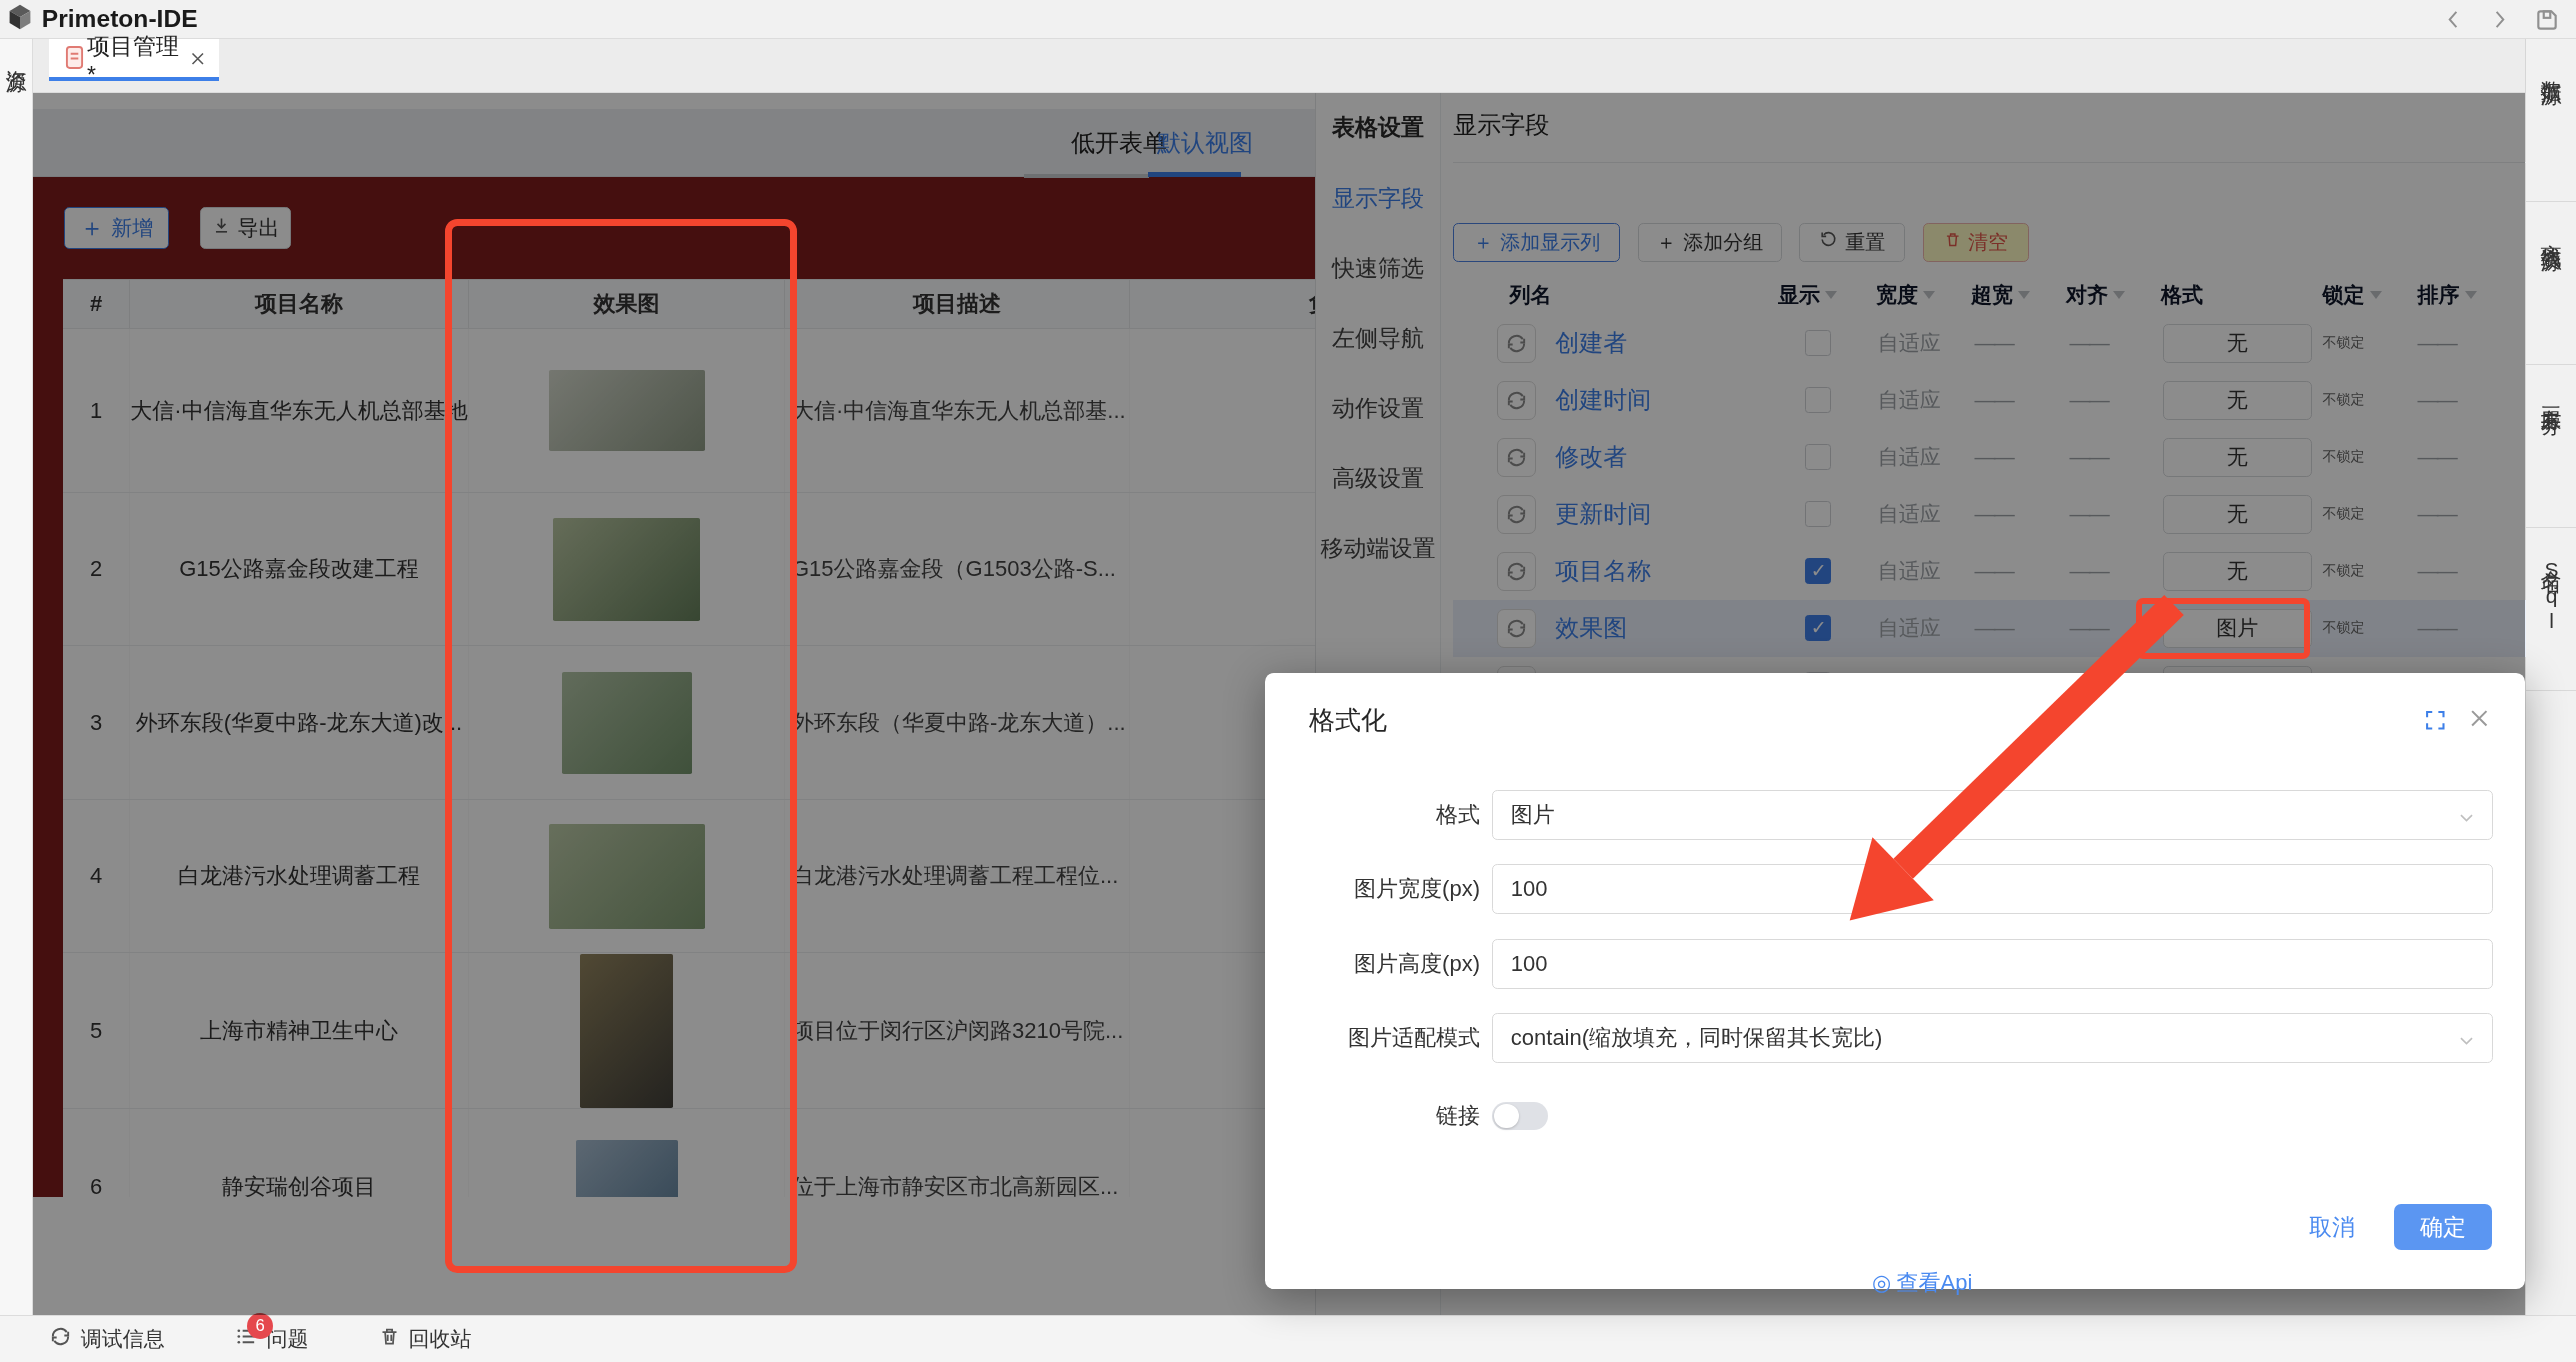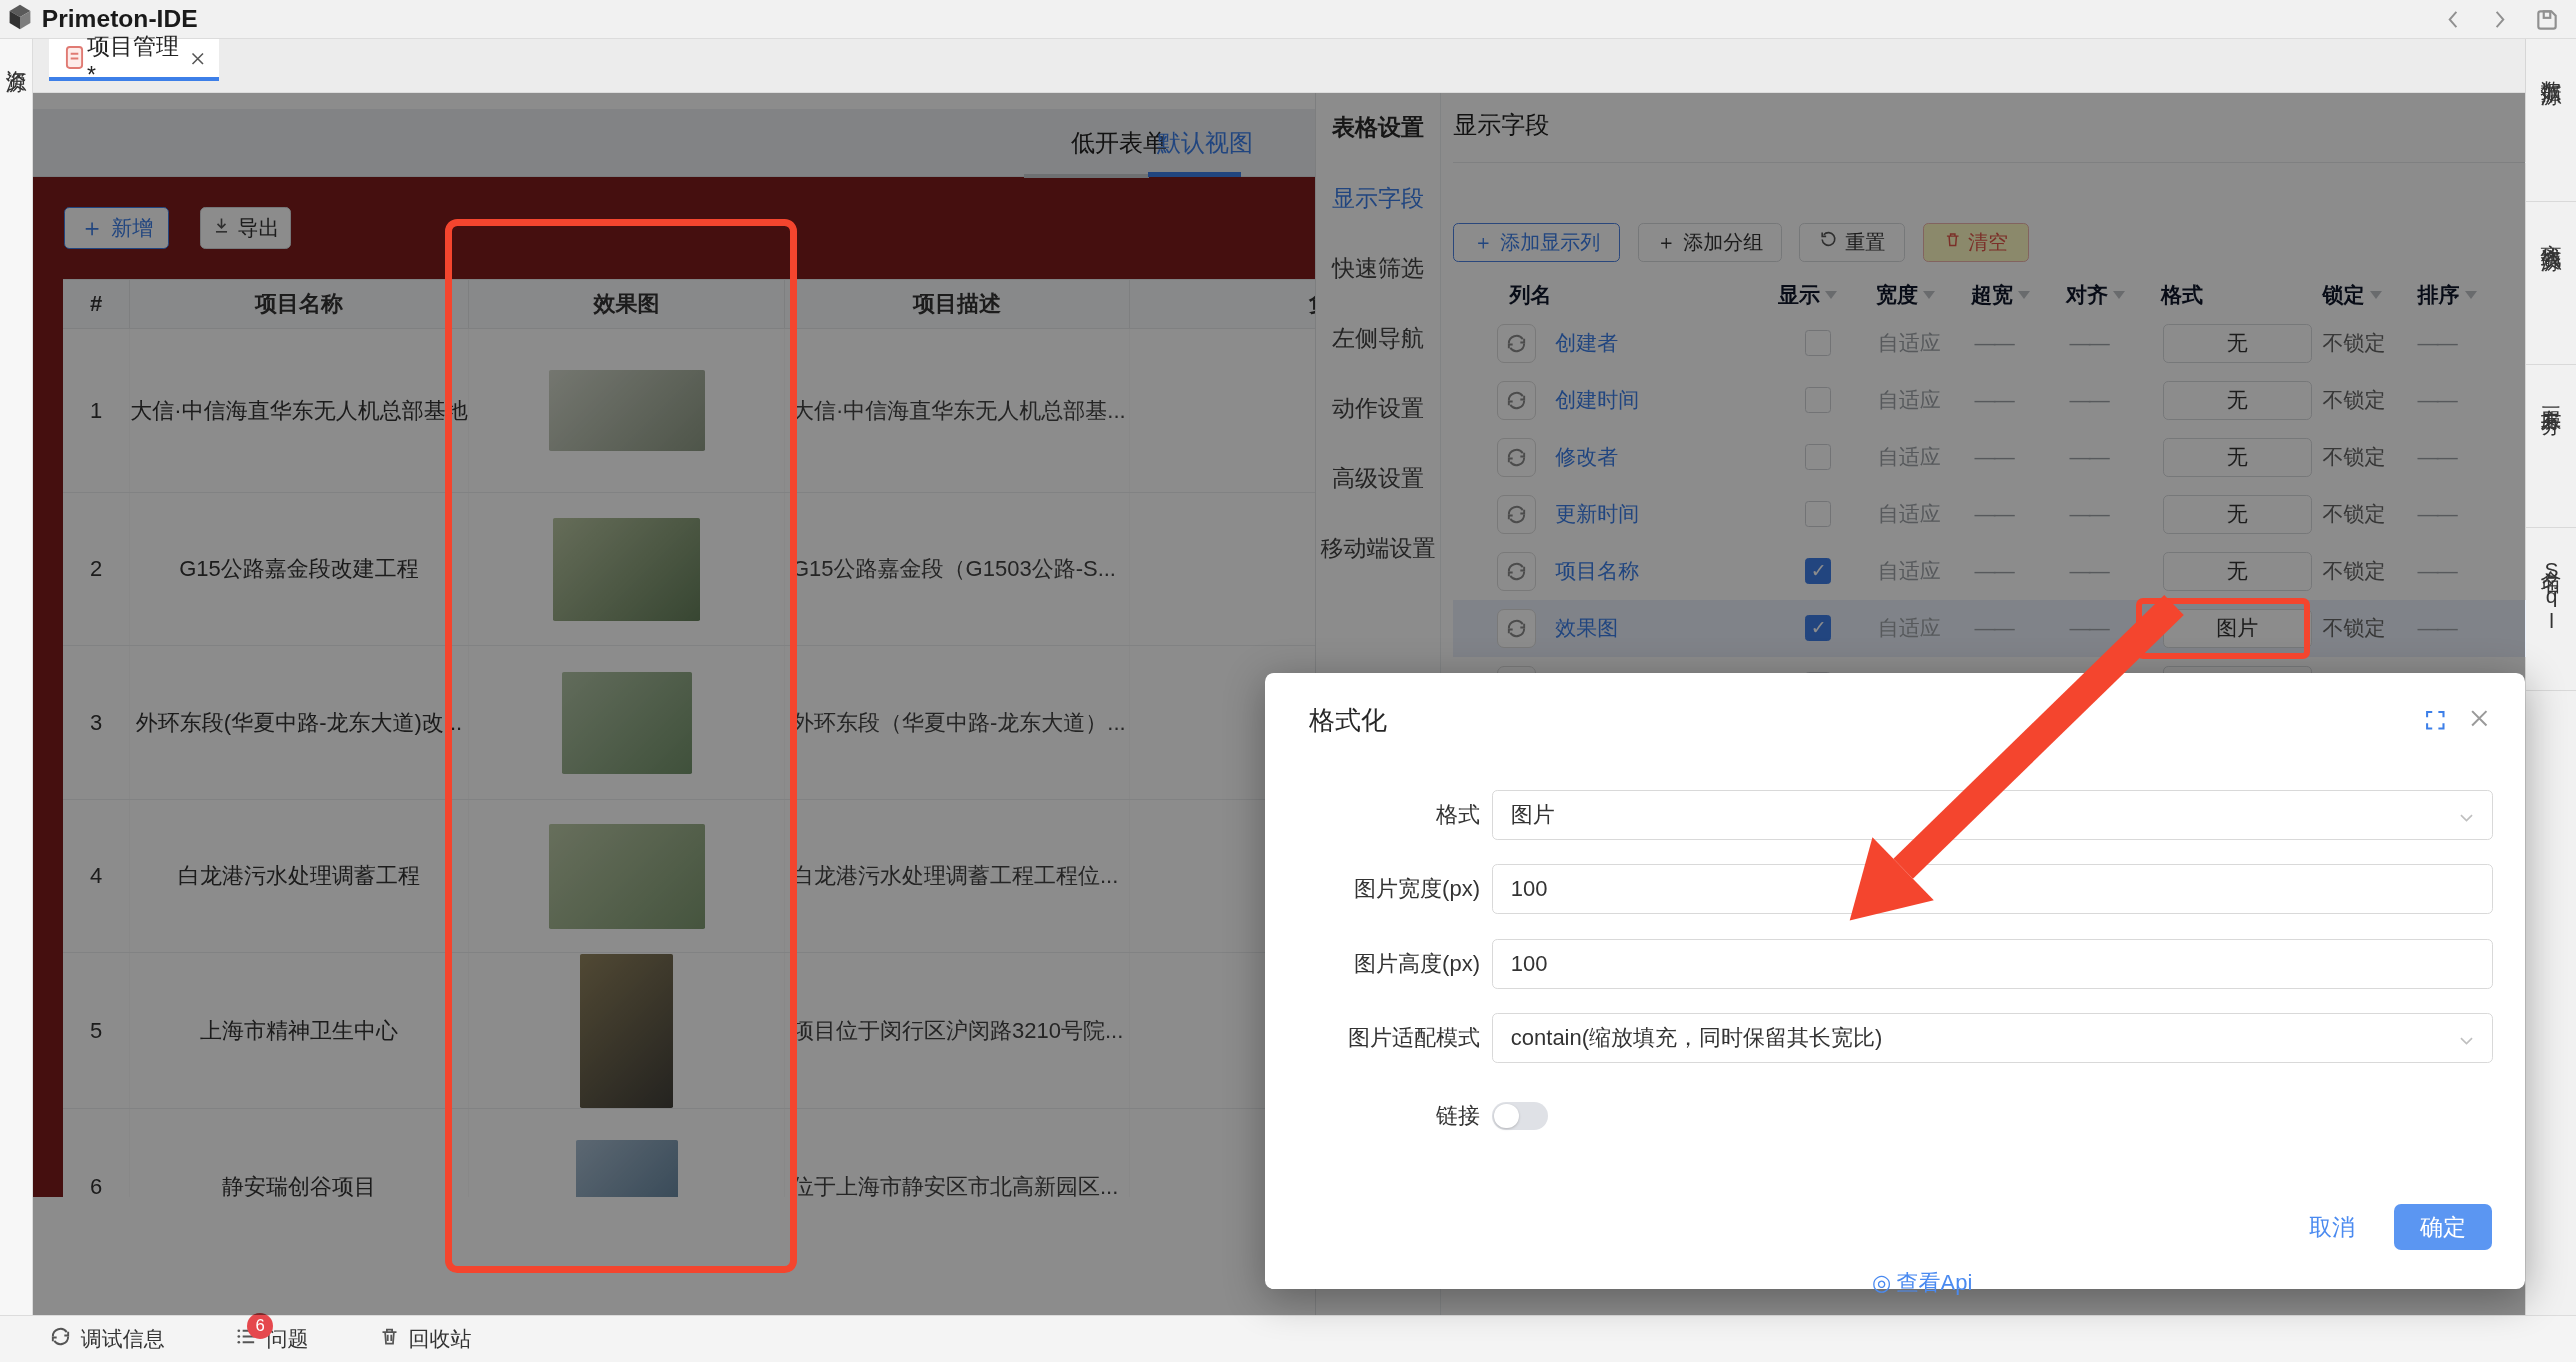--- a/index.html
+++ b/index.html
@@ -72,28 +72,28 @@
   .stable { margin-top:14px; }
   .st-grid { display:grid; grid-template-columns:42px 230px 98px 95px 95px 95px 158px 95px 102px; align-items:center; padding-left:44px; }
   .st-head { height:39px; }
   .st-hcell { font-size:21px; font-weight:600; color:#0f172a; padding-left:8.8px; display:flex; align-items:center; gap:5.3px; }
   .st-hcell.colname { grid-column:1 / span 2; padding-left:12.3px; }
   .st-hcell.pl14 { padding-left:12.3px; }
   .caret { width:0; height:0; border-left:6.1px solid transparent; border-right:6.1px solid transparent; border-top:8px solid #c0c3c7; display:inline-block; }
   .st-row { height:57px; }
   .st-row.hl { background:#e9eff9; }
   .sync-btn { width:39px; height:39px; border:0.9px solid #dcdcdc; border-radius:7px; background:#fff; display:flex; align-items:center; justify-content:center; color:#8a8a8a; cursor:pointer; }
-  .st-name { padding-left:16px; font-size:21px; color:#3d7fe8; cursor:pointer; white-space:nowrap; overflow:hidden; }
+  .st-name { padding-left:16px; font-size:24px; color:#3d7fe8; cursor:pointer; white-space:nowrap; overflow:hidden; }
   .st-check { justify-self:center; width:26px; height:26px; border-radius:3.5px; border:0.9px solid #cfd2d6; background:#fff; cursor:pointer; position:relative; }
   .st-check.on { background:#3f7ee8; border-color:#3f7ee8; }
   .st-check.on::after { content:"✓"; position:absolute; left:4.4px; top:0px; color:#fff; font-size:19px; }
   .st-dim { font-size:21px; color:#9ea3a8; padding-left:10.5px; }
   .st-dash { font-size:21px; color:#9ea3a8; padding-left:12.3px; letter-spacing:-1.8px; }
   .fmt-btn { width:149px; height:39px; margin-left:10.5px; border:0.9px solid #d8dadd; border-radius:5.3px; background:#fff; font-size:21px; color:#333; display:flex; align-items:center; justify-content:center; cursor:pointer; }
-  .st-lock { font-size:21px; color:#666; padding-left:12.3px; }
+  .st-lock { font-size:14px; color:#666; padding-left:12.3px; }
 
   .view-api { position:absolute; left:1839px; top:1175px; z-index:55; display:flex; align-items:center; gap:5.3px; color:#4a8af0; font-size:22px; cursor:pointer; text-decoration:none; }
 
   
   .dim { position:absolute; inset:0; background:rgba(0,0,0,0.45); z-index:40; }
 
   
   .ann-rect1 { position:absolute; left:412px; top:126px; width:352px; height:1054px; border:7px solid #f4452e; border-radius:12.3px; z-index:45; pointer-events:none; }
   .ann-rect2 { position:absolute; left:2103px; top:505px; width:174px; height:61px; border:6.1px solid #f4452e; border-radius:7px; z-index:60; pointer-events:none; }
   .ann-arrow { position:absolute; left:0; top:0; z-index:65; pointer-events:none; }

